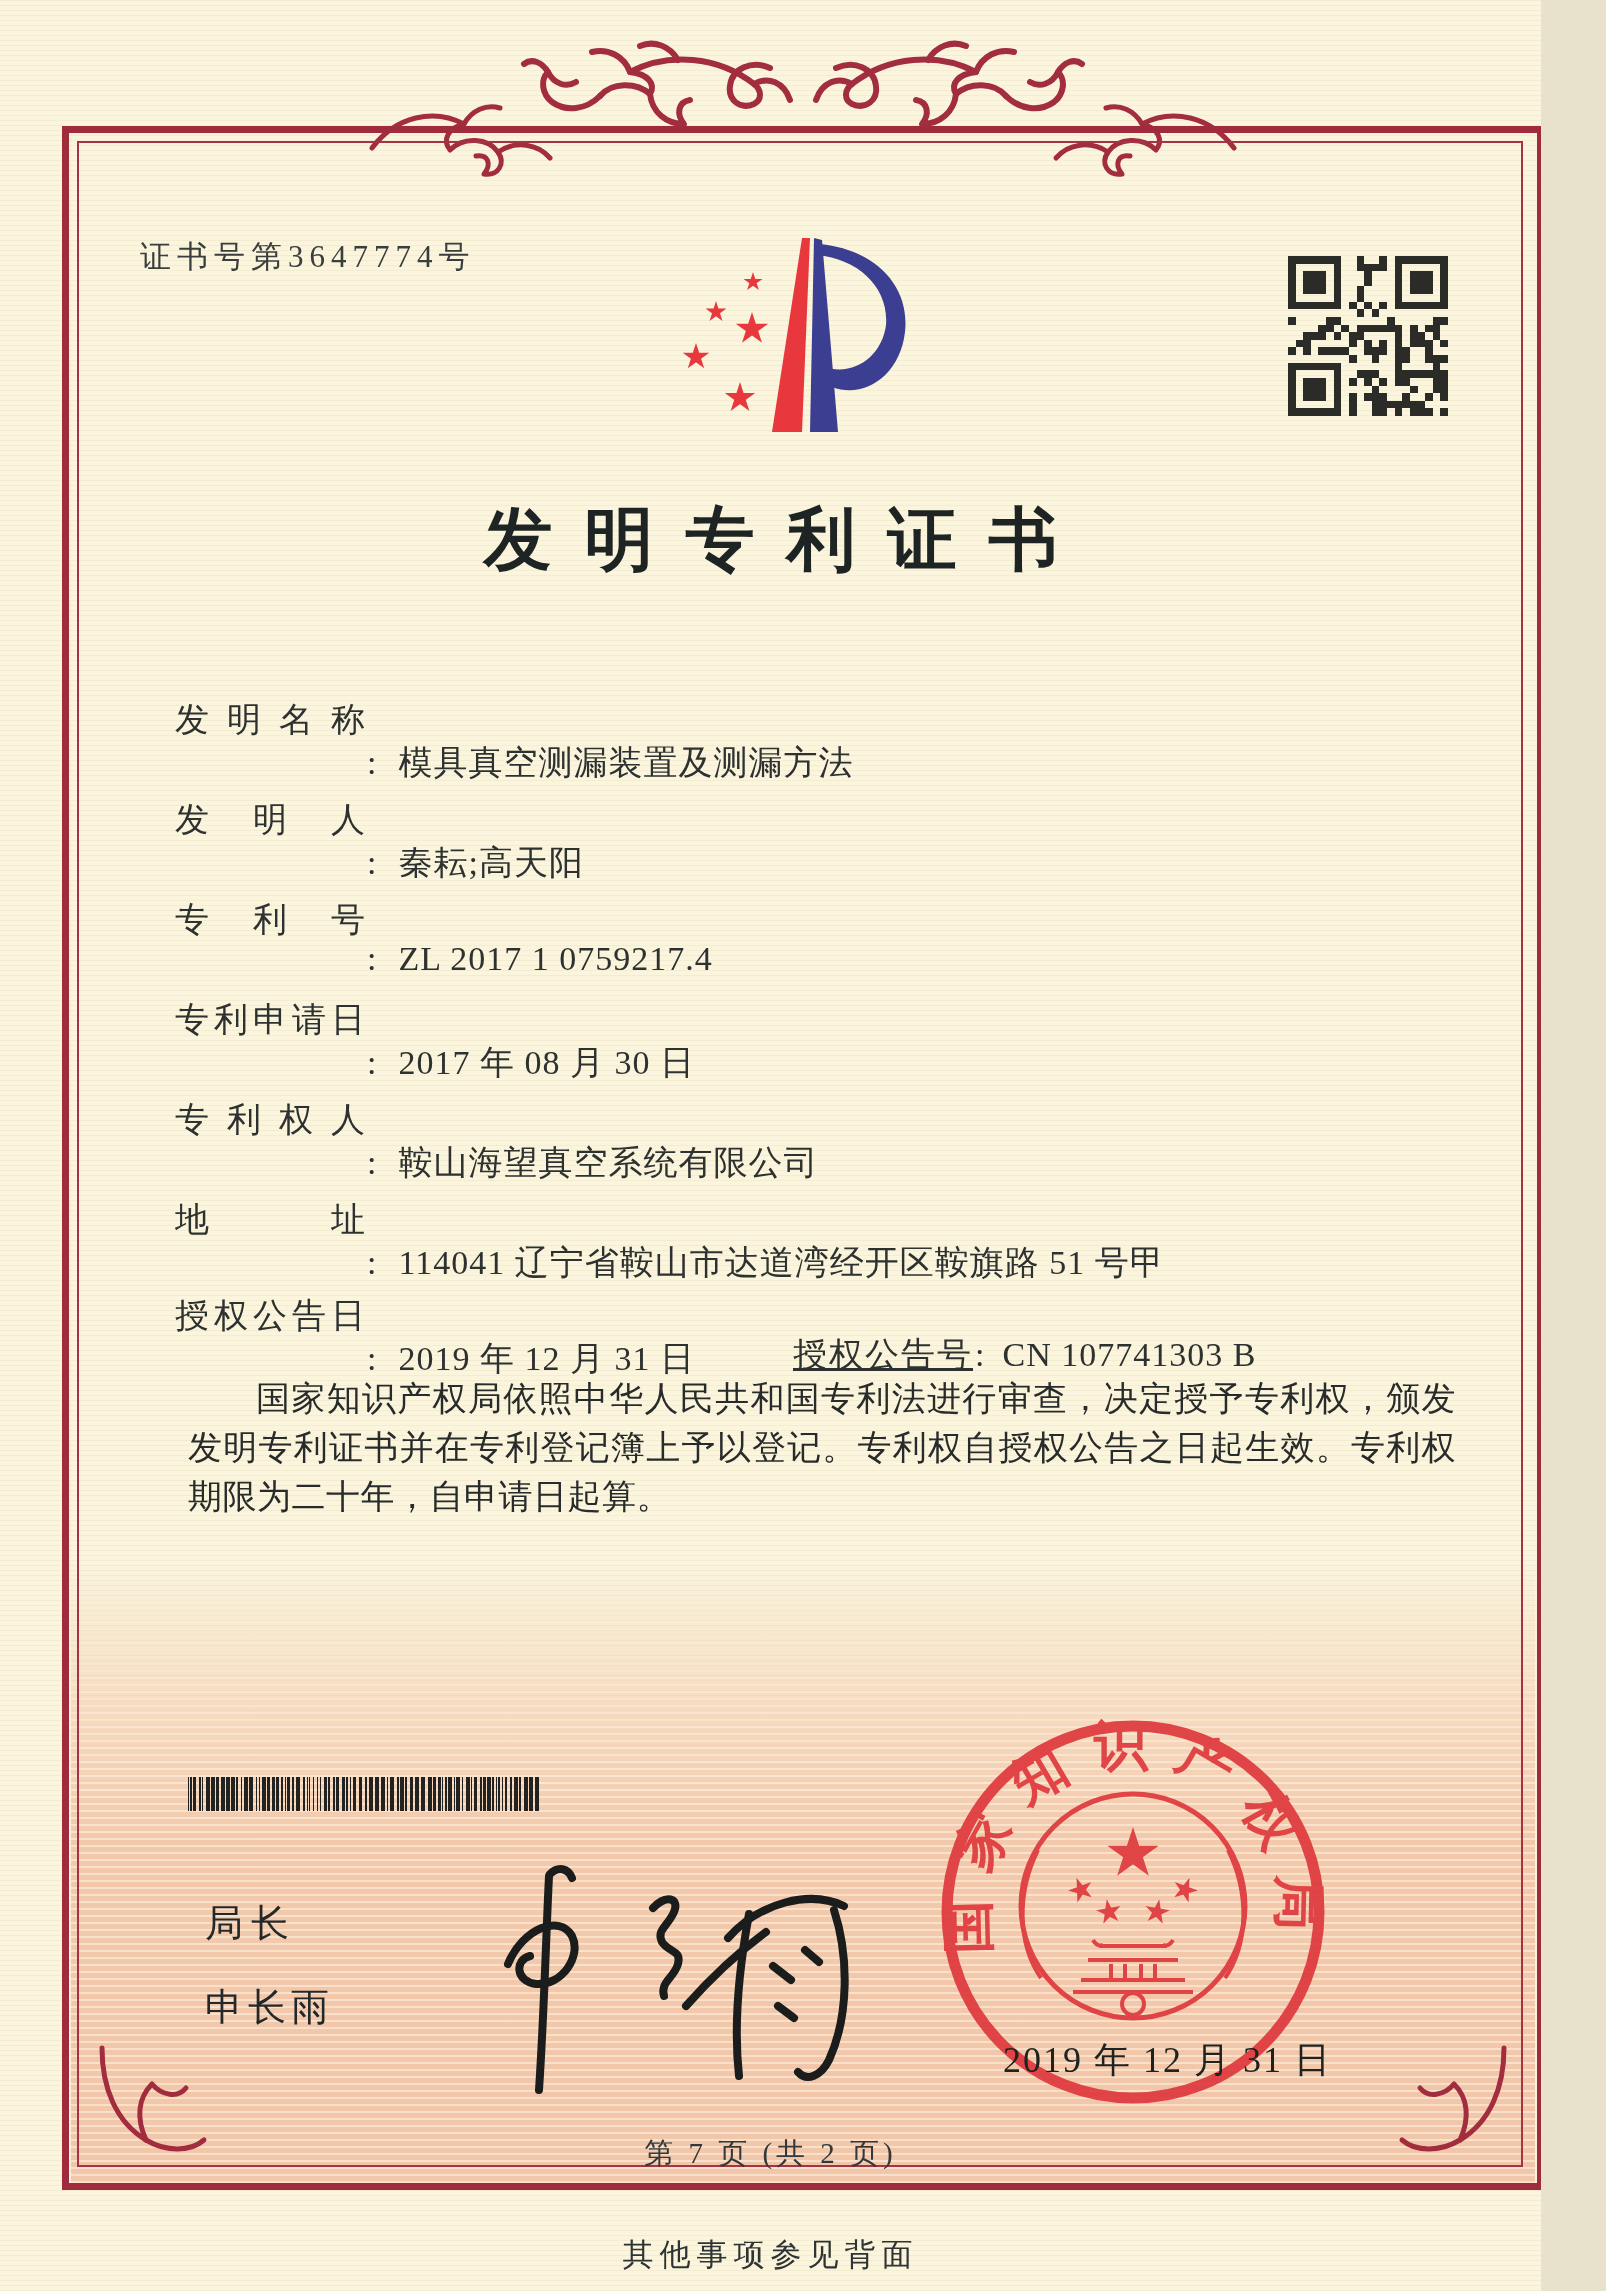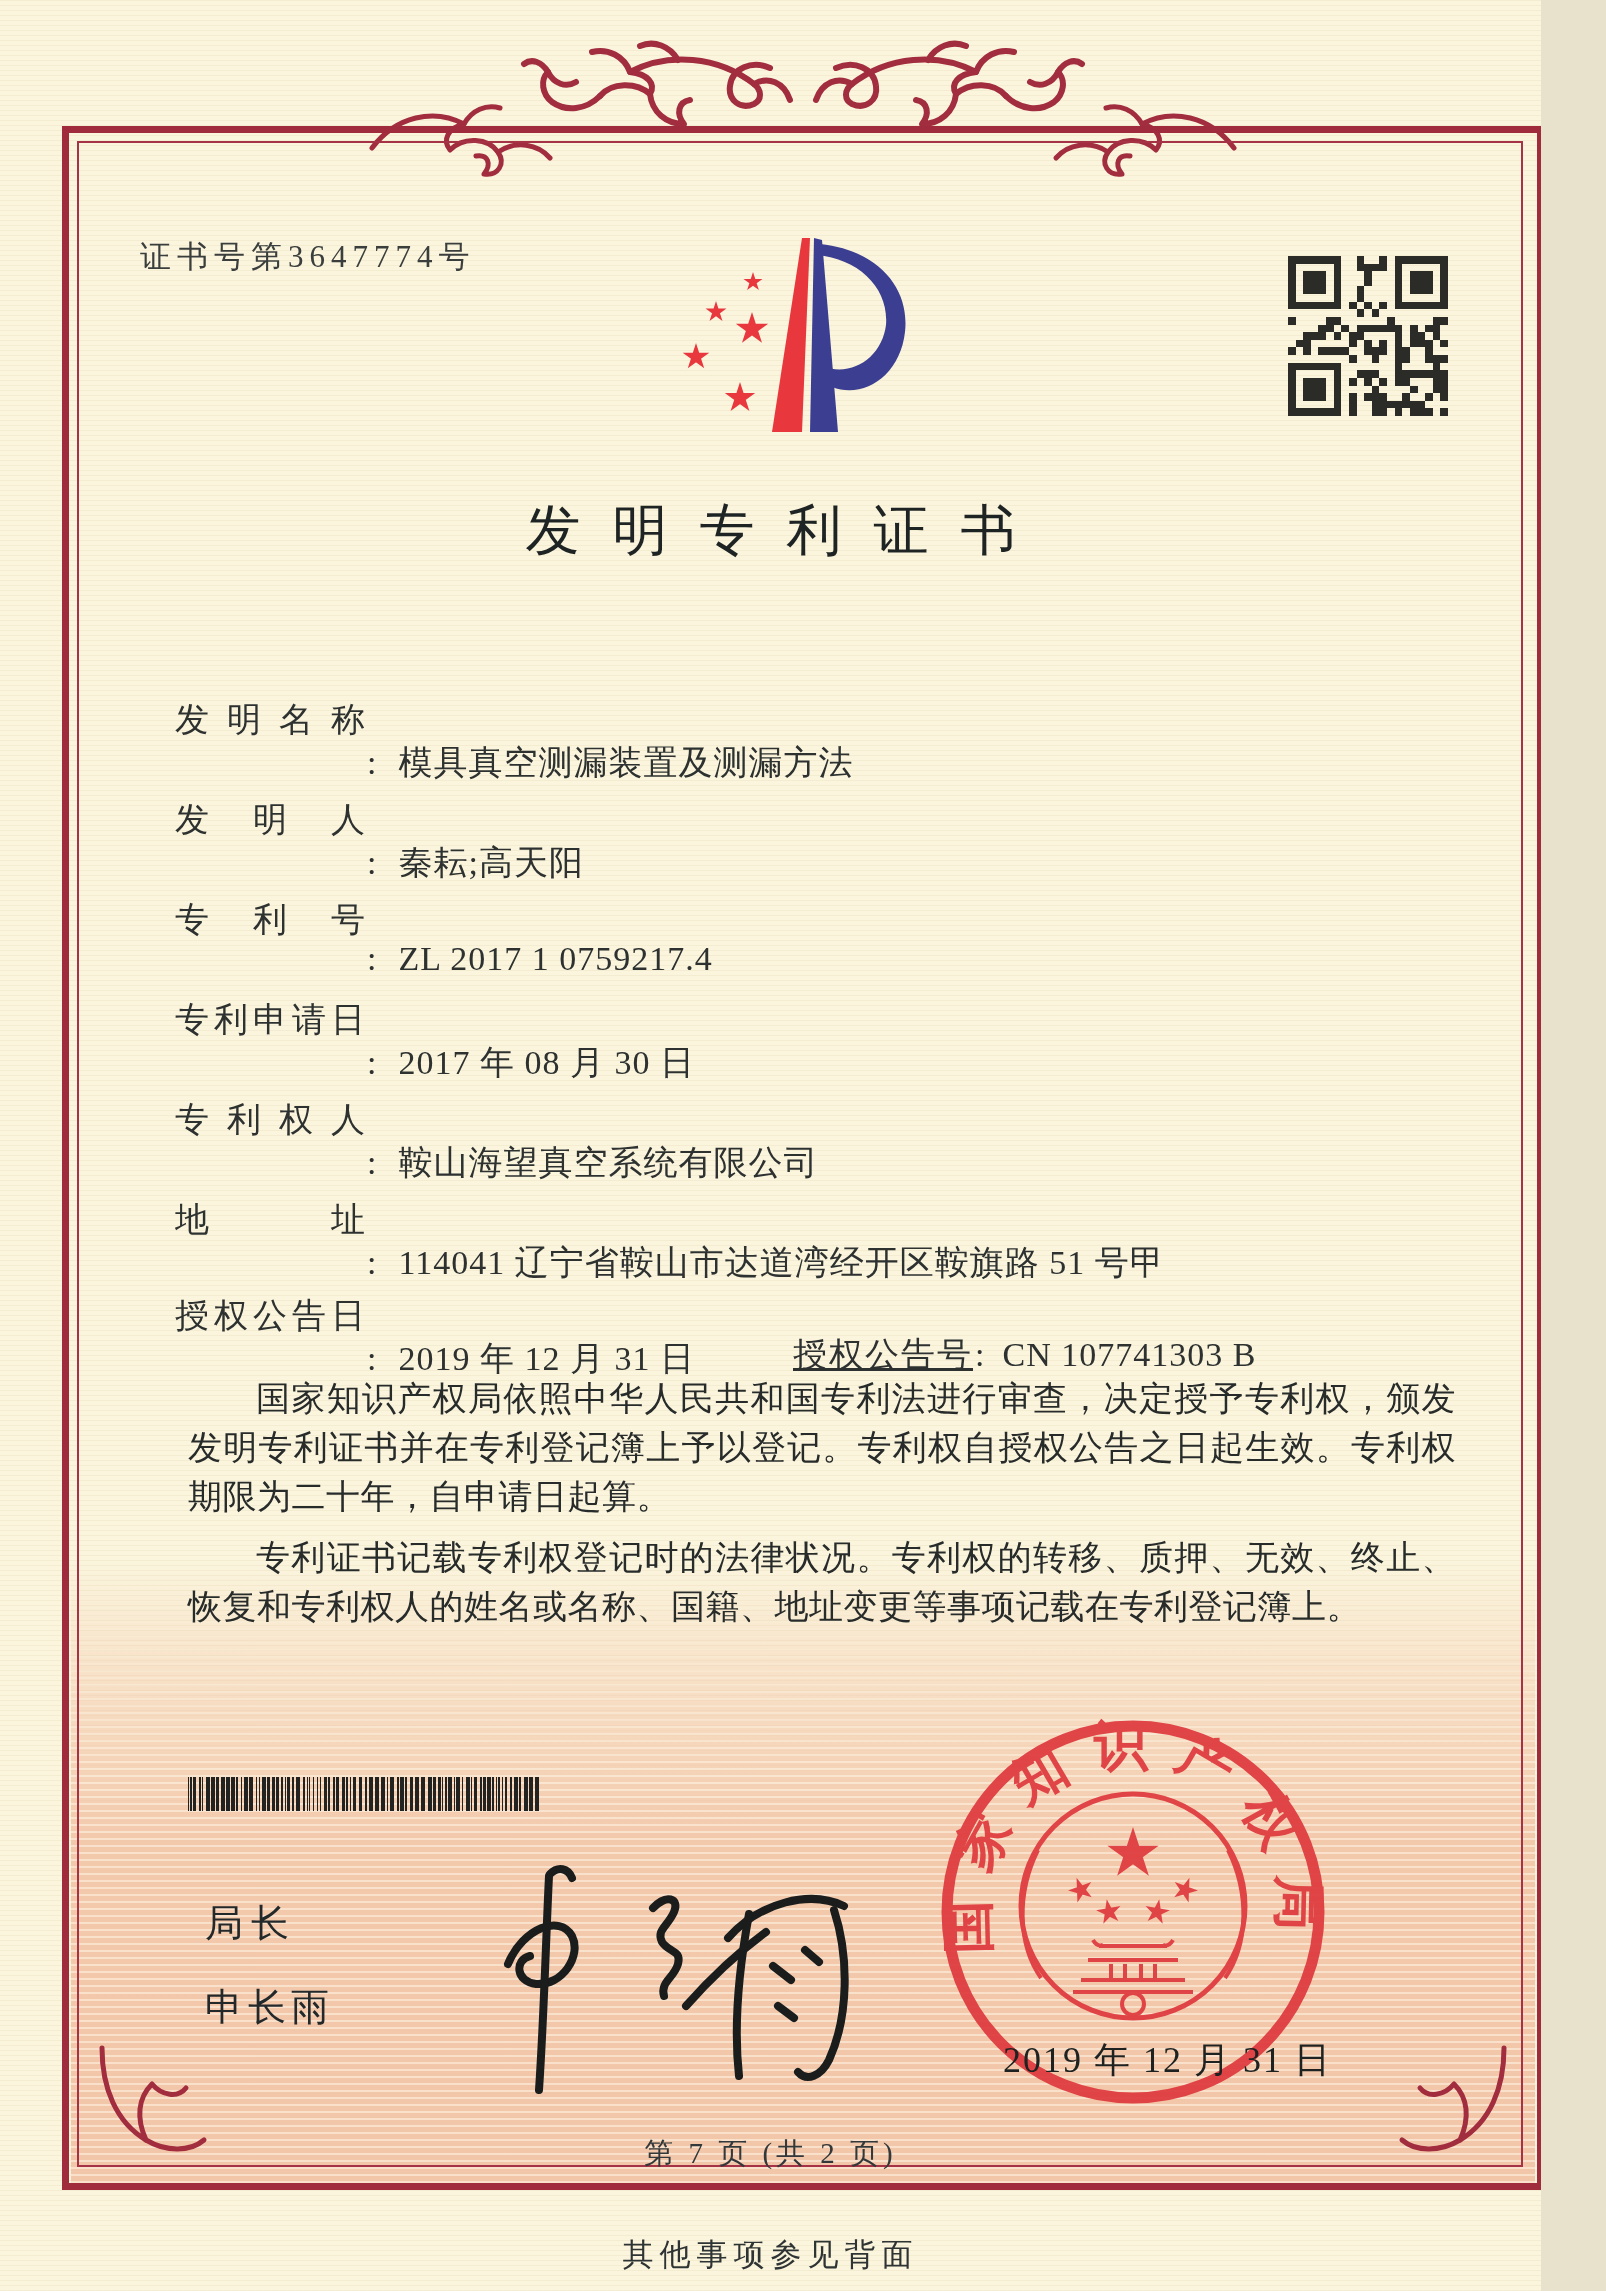--- a/index.html
+++ b/index.html
@@ -22,21 +22,21 @@
     mask-image:linear-gradient(to bottom, transparent 0, black 220px);
   }
   .frame-outer{position:absolute;left:62px;top:126px;width:1468px;height:2050px;border:7px solid #9f2b3c;}
   .frame-inner{position:absolute;left:77px;top:141px;width:1442px;height:2022px;border:2px solid #a53245;}
   .ornaments{position:absolute;left:0;top:0;pointer-events:none;}
   .cert-no{position:absolute;left:140px;top:236px;font-size:31px;letter-spacing:6px;color:#3a3e3c;}
   .logo{position:absolute;left:660px;top:226px;}
   .qr{position:absolute;left:1288px;top:256px;}
   .title{
     position:absolute;left:0;right:0;top:494px;margin:0;text-align:center;
-    font-size:55px;font-weight:400;letter-spacing:32px;text-indent:32px;
+    font-size:69px;font-weight:700;letter-spacing:32px;text-indent:32px;
     color:#1e2423;white-space:nowrap;
   }
   .fields{position:absolute;left:175px;top:0;width:1290px;}
   .row{position:absolute;left:0;font-size:34px;white-space:nowrap;color:#2d3130;}
   .row .f-label{display:inline-block;width:190px;text-align:justify;text-align-last:justify;vertical-align:top;}
   .row .colon{display:inline-block;margin-left:2px;}
   .row .f-value{display:inline-block;margin-left:22px;letter-spacing:1px;margin-top:43px;}
   .grant-2{position:absolute;left:618px;top:0;white-space:nowrap;text-decoration:underline;}
   .grant-2 .f-label2{letter-spacing:2px;}
   .grant-2 .f-value{margin-left:18px;}
@@ -273,21 +273,20 @@
     <div class="row" style="top:1293px">
       <span class="f-label">授权公告日</span><span class="colon">:</span><span class="f-value">2019 年 12 月 31 日</span>
       <span class="grant-2">
         <span class="f-label2">授权公告号</span><span class="colon">:</span><span class="f-value">CN 107741303 B</span>
       </span>
     </div>
   </div>
 
   <div class="body-text">
     <p>国家知识产权局依照中华人民共和国专利法进行审查，决定授予专利权，颁发发明专利证书并在专利登记簿上予以登记。专利权自授权公告之日起生效。专利权期限为二十年，自申请日起算。</p>
-    <p>专利证书记载专利权登记时的法律状况。专利权的转移、质押、无效、终止、恢复和专利权人的姓名或名称、国籍、地址变更等事项记载在专利登记簿上。</p>
   </div>
 
   <svg class="barcode" width="356" height="34" viewBox="0 0 356 34" shape-rendering="crispEdges">
     <g class="bars" fill="#222220">
         <rect x="0" y="0" width="1" height="34"></rect>
         <rect x="2" y="0" width="2" height="34"></rect>
         <rect x="5" y="0" width="3" height="34"></rect>
         <rect x="11" y="0" width="2" height="34"></rect>
         <rect x="14" y="0" width="1" height="34"></rect>
         <rect x="18" y="0" width="4" height="34"></rect>

